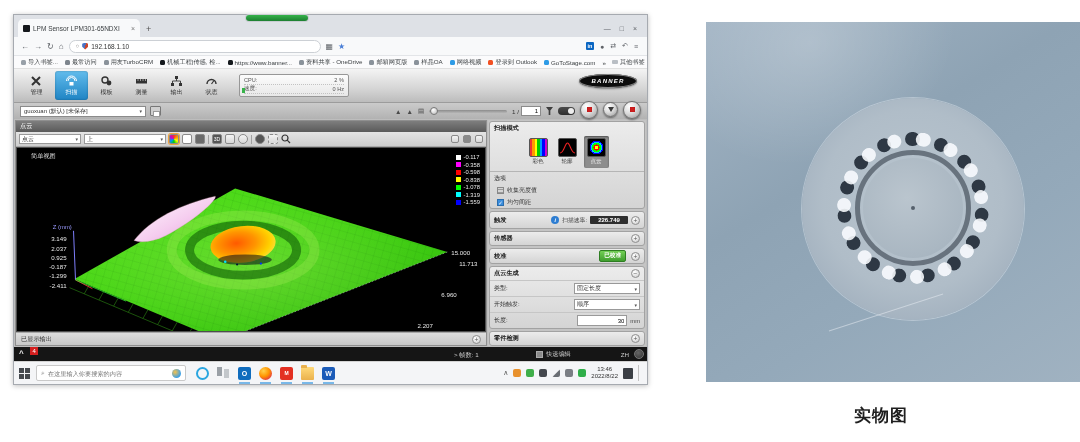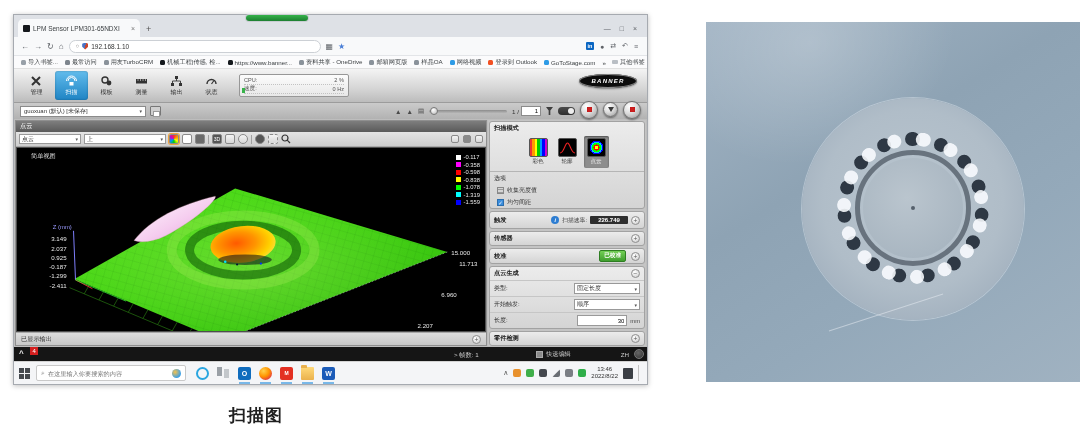--- a/index.html
+++ b/index.html
@@ -647,15 +647,15 @@
   <div class="photo">
     <div class="p-sheen"></div>
     <div class="p-outer"></div>
     <div class="p-weld"></div>
     <div class="p-darkring"></div>
     <div class="p-inner"></div>
     <div class="p-dot"></div>
     <div class="p-scratch"></div>
   </div>
 
-  <div class="caption cap-left">扫描图</div>
+  <div class="caption cap-right">实物图</div>
 
 </div>
 
 </body></html>

